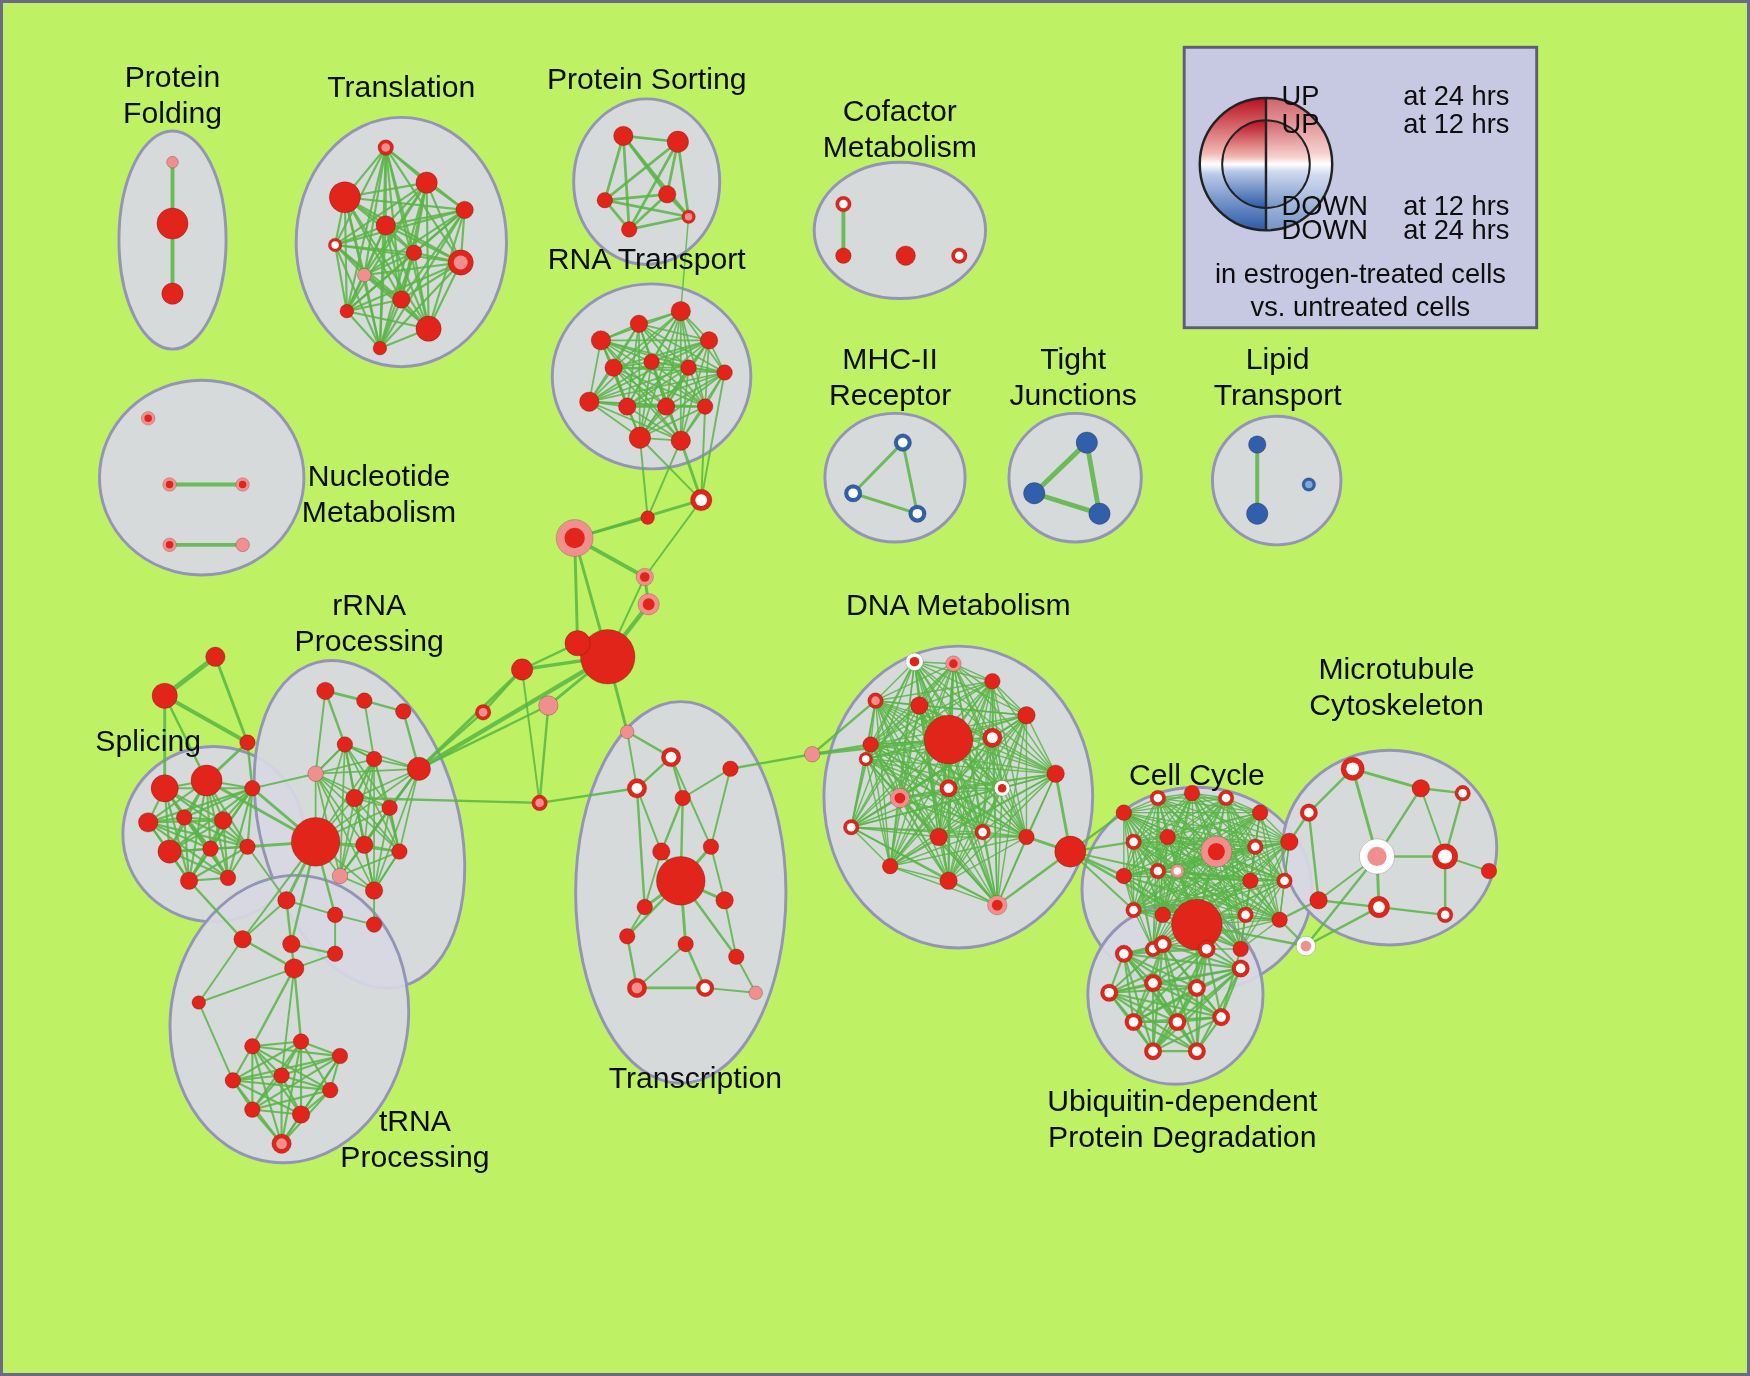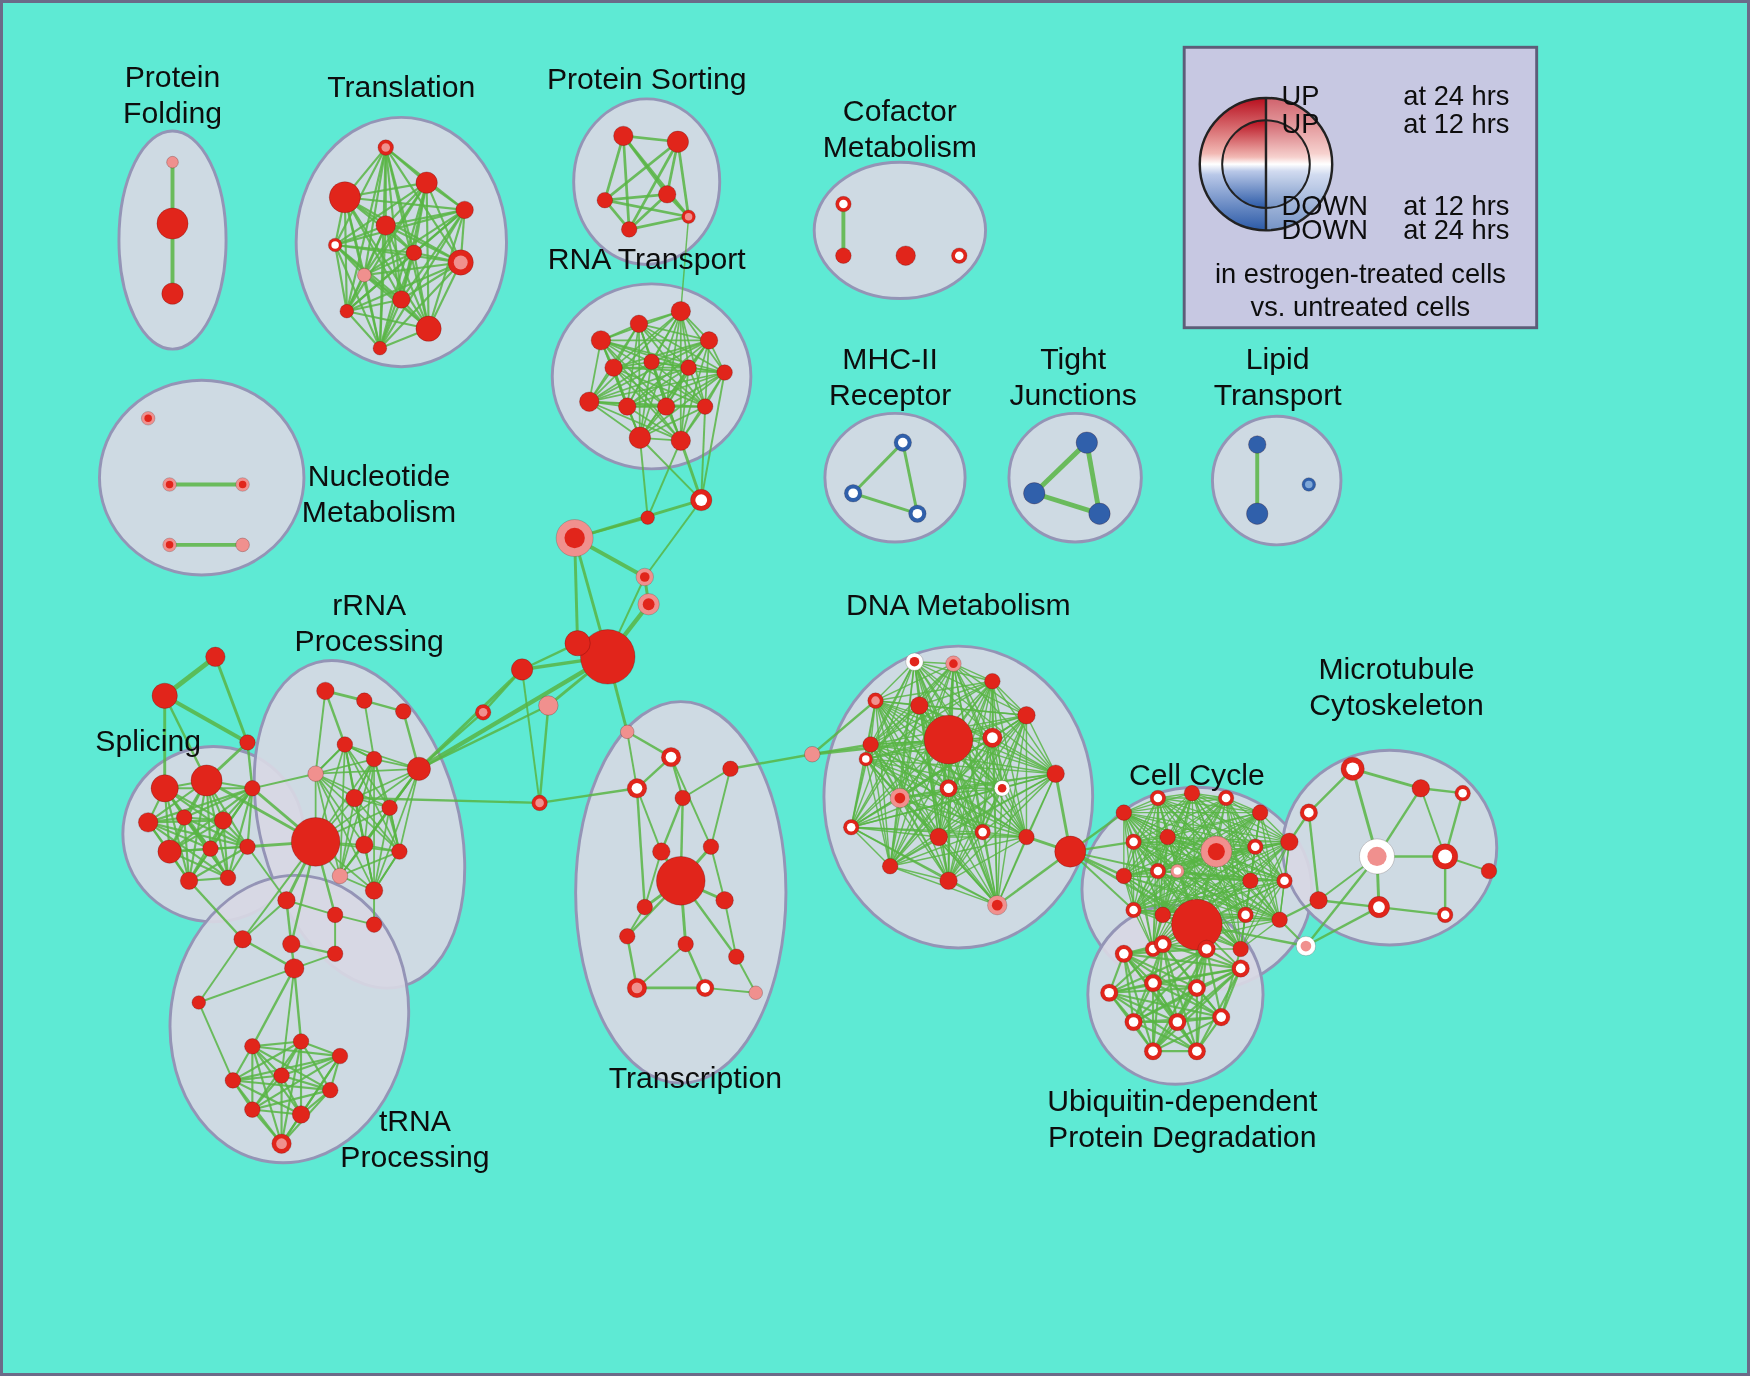--- a/index.html
+++ b/index.html
@@ -14,21 +14,21 @@
   }
   svg{display:block;width:100%;height:100%;}
   .cluster-label{font-size:31px;fill:#0d0d0d;text-anchor:middle;dominant-baseline:central;}
   .legend-label{font-size:28px;fill:#0d0d0d;dominant-baseline:central;}
   .legend-caption{font-size:28px;fill:#0d0d0d;dominant-baseline:central;text-anchor:middle;}
   .end{text-anchor:end;}
 </style>
 </head>
 <body>
 
-<div class="figure" style="background: #5eead4; padding-left: 40px;">
+<div class="figure" style="background: #bef264; padding-left: 40px;">
   <svg viewBox="0 0 1750 1376" xmlns="http://www.w3.org/2000/svg">
     <defs>
       <linearGradient id="updown" x1="0" y1="0" x2="0" y2="1">
         <stop offset="0" stop-color="#b80f1e"></stop>
         <stop offset="0.42" stop-color="#f2b9b4"></stop>
         <stop offset="0.5" stop-color="#ffffff"></stop>
         <stop offset="0.58" stop-color="#b9c8e8"></stop>
         <stop offset="1" stop-color="#2b5aa7"></stop>
       </linearGradient>
     </defs>

